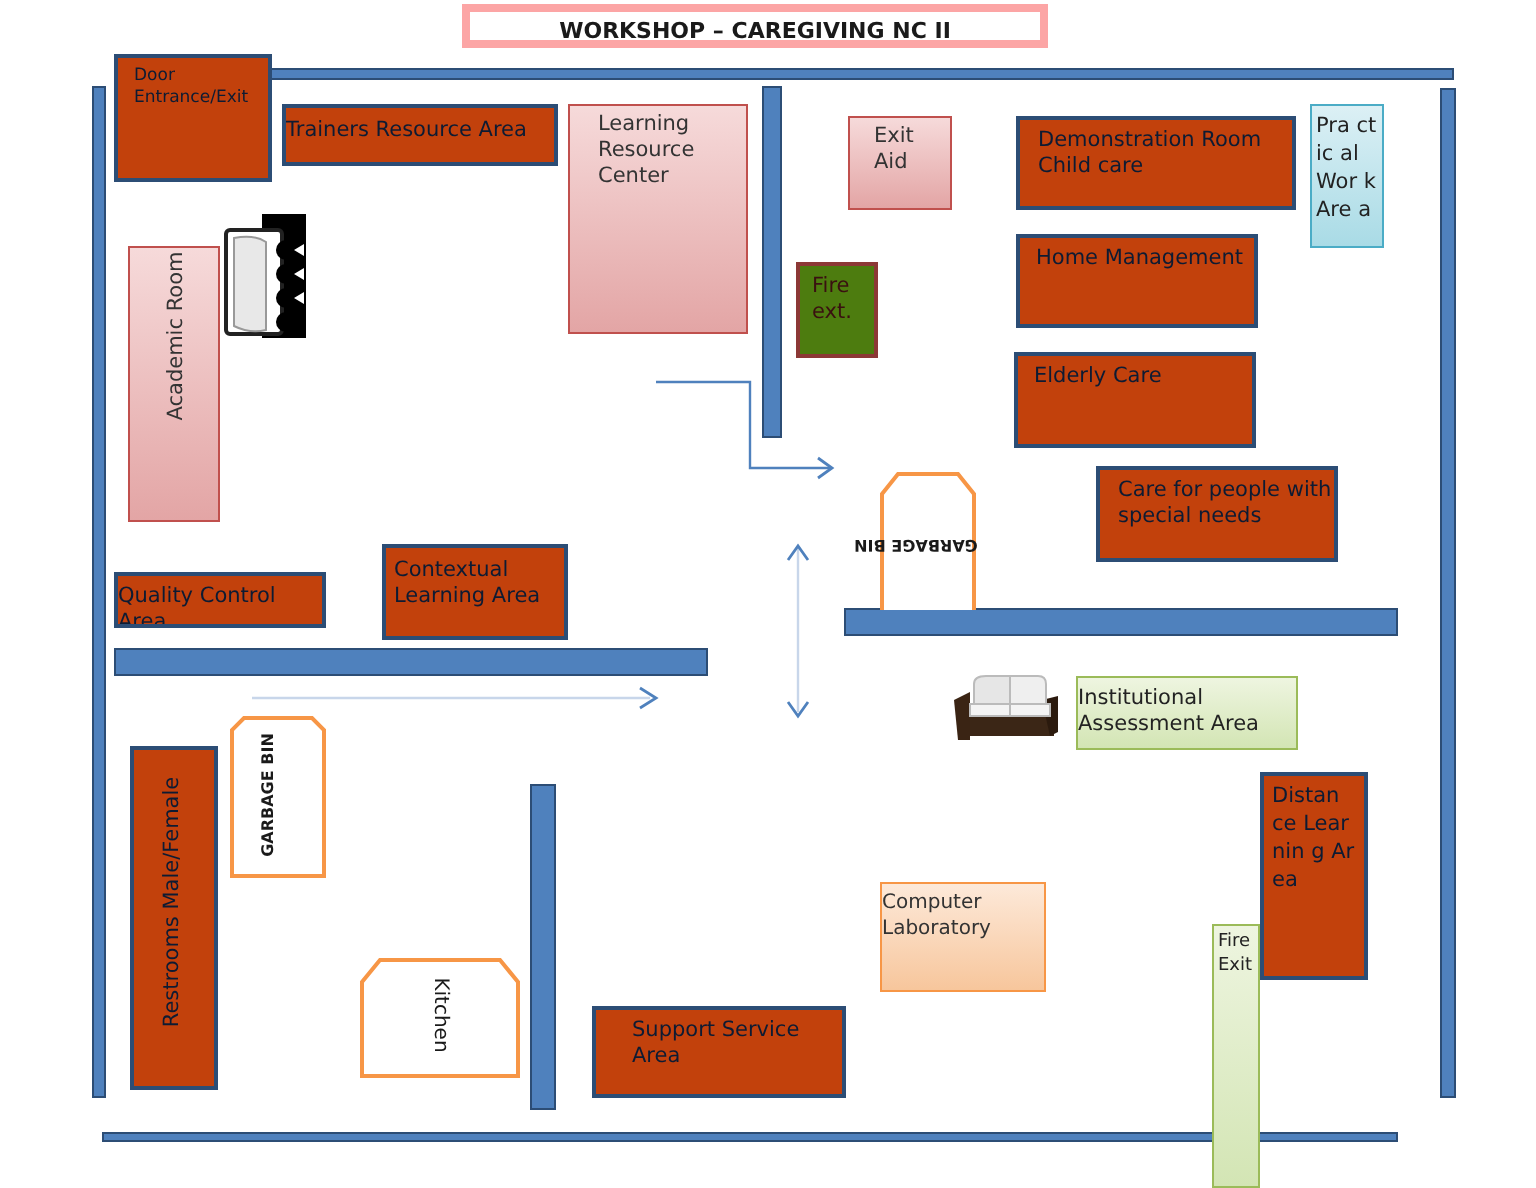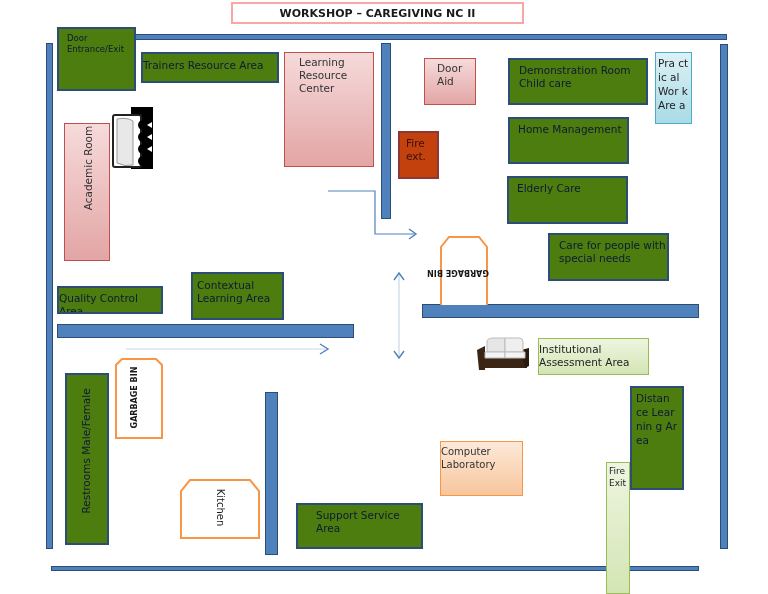--- a/index.html
+++ b/index.html
@@ -1,24 +1,24 @@
 <!DOCTYPE html>
 <html><head>
 <meta charset="utf-8">
 <style>
   html, body { margin:0; padding:0; background:#ffffff; }
   body { width:768px; height:594px; position:relative; overflow:hidden;
          font-family:"DejaVu Sans", sans-serif; color:#1a1a1a; }
   .abs { position:absolute; box-sizing:border-box; }
-  .title { left:231px; top:2px; width:293px; height:22px; border:2px solid #fca5a5;
+  .title { left:231px; top:2px; width:293px; height:22px; border:4px solid #fca5a5;
            background:#fff; font-weight:bold; font-size:11px; text-align:center; line-height:20px; }
   .wall { background:#4f81bd; border:1px solid #2c4d75; box-sizing:border-box; position:absolute; }
-  .blue { background:#4d7c0f; border:2px solid #2c4d75; color:#0d1b33; font-size:10.5px; }
+  .blue { background:#c2410c; border:2px solid #2c4d75; color:#0d1b33; font-size:10.5px; }
   .pink { background:linear-gradient(#f6dada, #e3a5a5); border:1px solid #c0504d; font-size:10.5px; color:#333; }
-  .red  { background:#c2410c; border:2px solid #8c3836; font-size:10.5px; color:#3a1010; }
+  .red  { background:#4d7c0f; border:2px solid #8c3836; font-size:10.5px; color:#3a1010; }
   .teal { background:linear-gradient(#dcf0f5, #a9dbe6); border:1px solid #4bacc6; font-size:10.5px; color:#222; }
   .green{ background:linear-gradient(#eef5e0, #d3e5b4); border:1px solid #9bbb59; font-size:10.5px; color:#222; }
   .orange{ background:linear-gradient(#fde9d9, #f7c69c); border:1px solid #f79646; font-size:10px; color:#333; }
   .center { text-align:left; }
   .lbl { overflow:hidden; line-height:13px; }
   .vtext { position:absolute; white-space:nowrap; transform-origin:center center; }
   .bin { position:absolute; }
 </style>
 </head>
 <body>
@@ -40,21 +40,21 @@
 
 <div class="abs blue lbl center" style="left:141px;top:52px;width:138px;height:31px;padding-top:5px;">
   <span>Trainers Resource Area</span>
 </div>
 
 <div class="abs pink lbl center" style="left:284px;top:52px;width:90px;height:115px;padding:3px 14px 0;">
   <span>Learning Resource Center</span>
 </div>
 
 <div class="abs pink lbl center" style="left:424px;top:58px;width:52px;height:47px;padding:3px 12px 0;">
-  <span>Door Aid</span>
+  <span>Exit Aid</span>
 </div>
 
 <div class="abs red lbl center" style="left:398px;top:131px;width:41px;height:48px;padding:4px 6px 0;">
   <span>Fire ext.</span>
 </div>
 
 <div class="abs blue lbl" style="left:508px;top:58px;width:140px;height:47px;padding:4px 0 0 9px;">
   <span>Demonstration Room Child care</span>
 </div>
 <div class="abs blue lbl" style="left:508px;top:117px;width:121px;height:47px;padding:4px 0 0 8px;">

